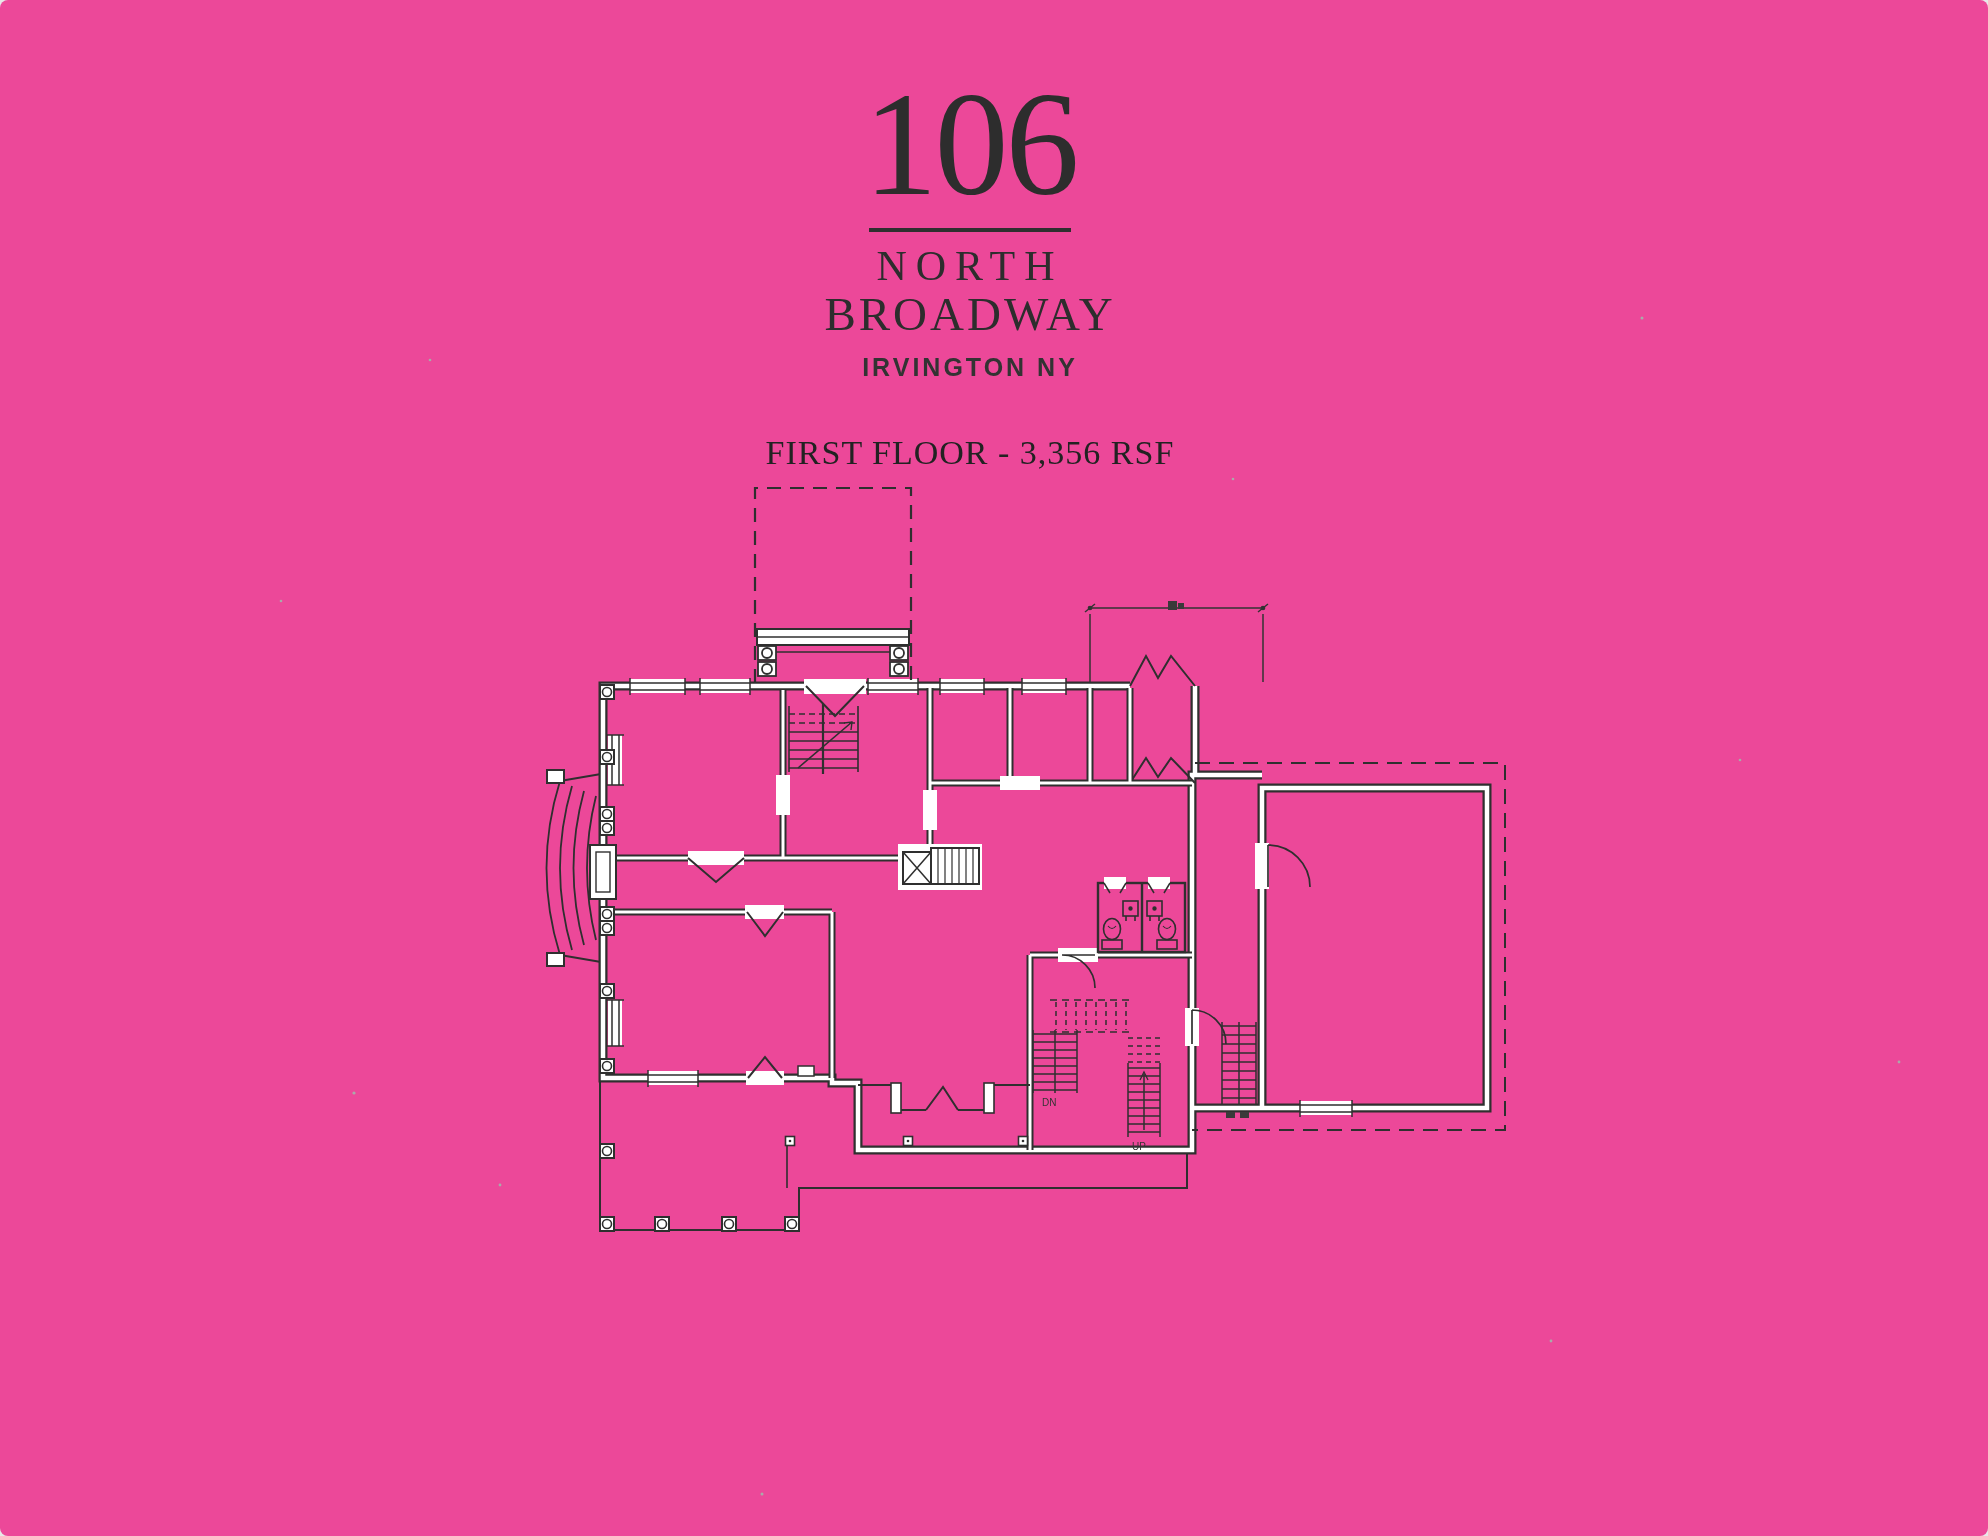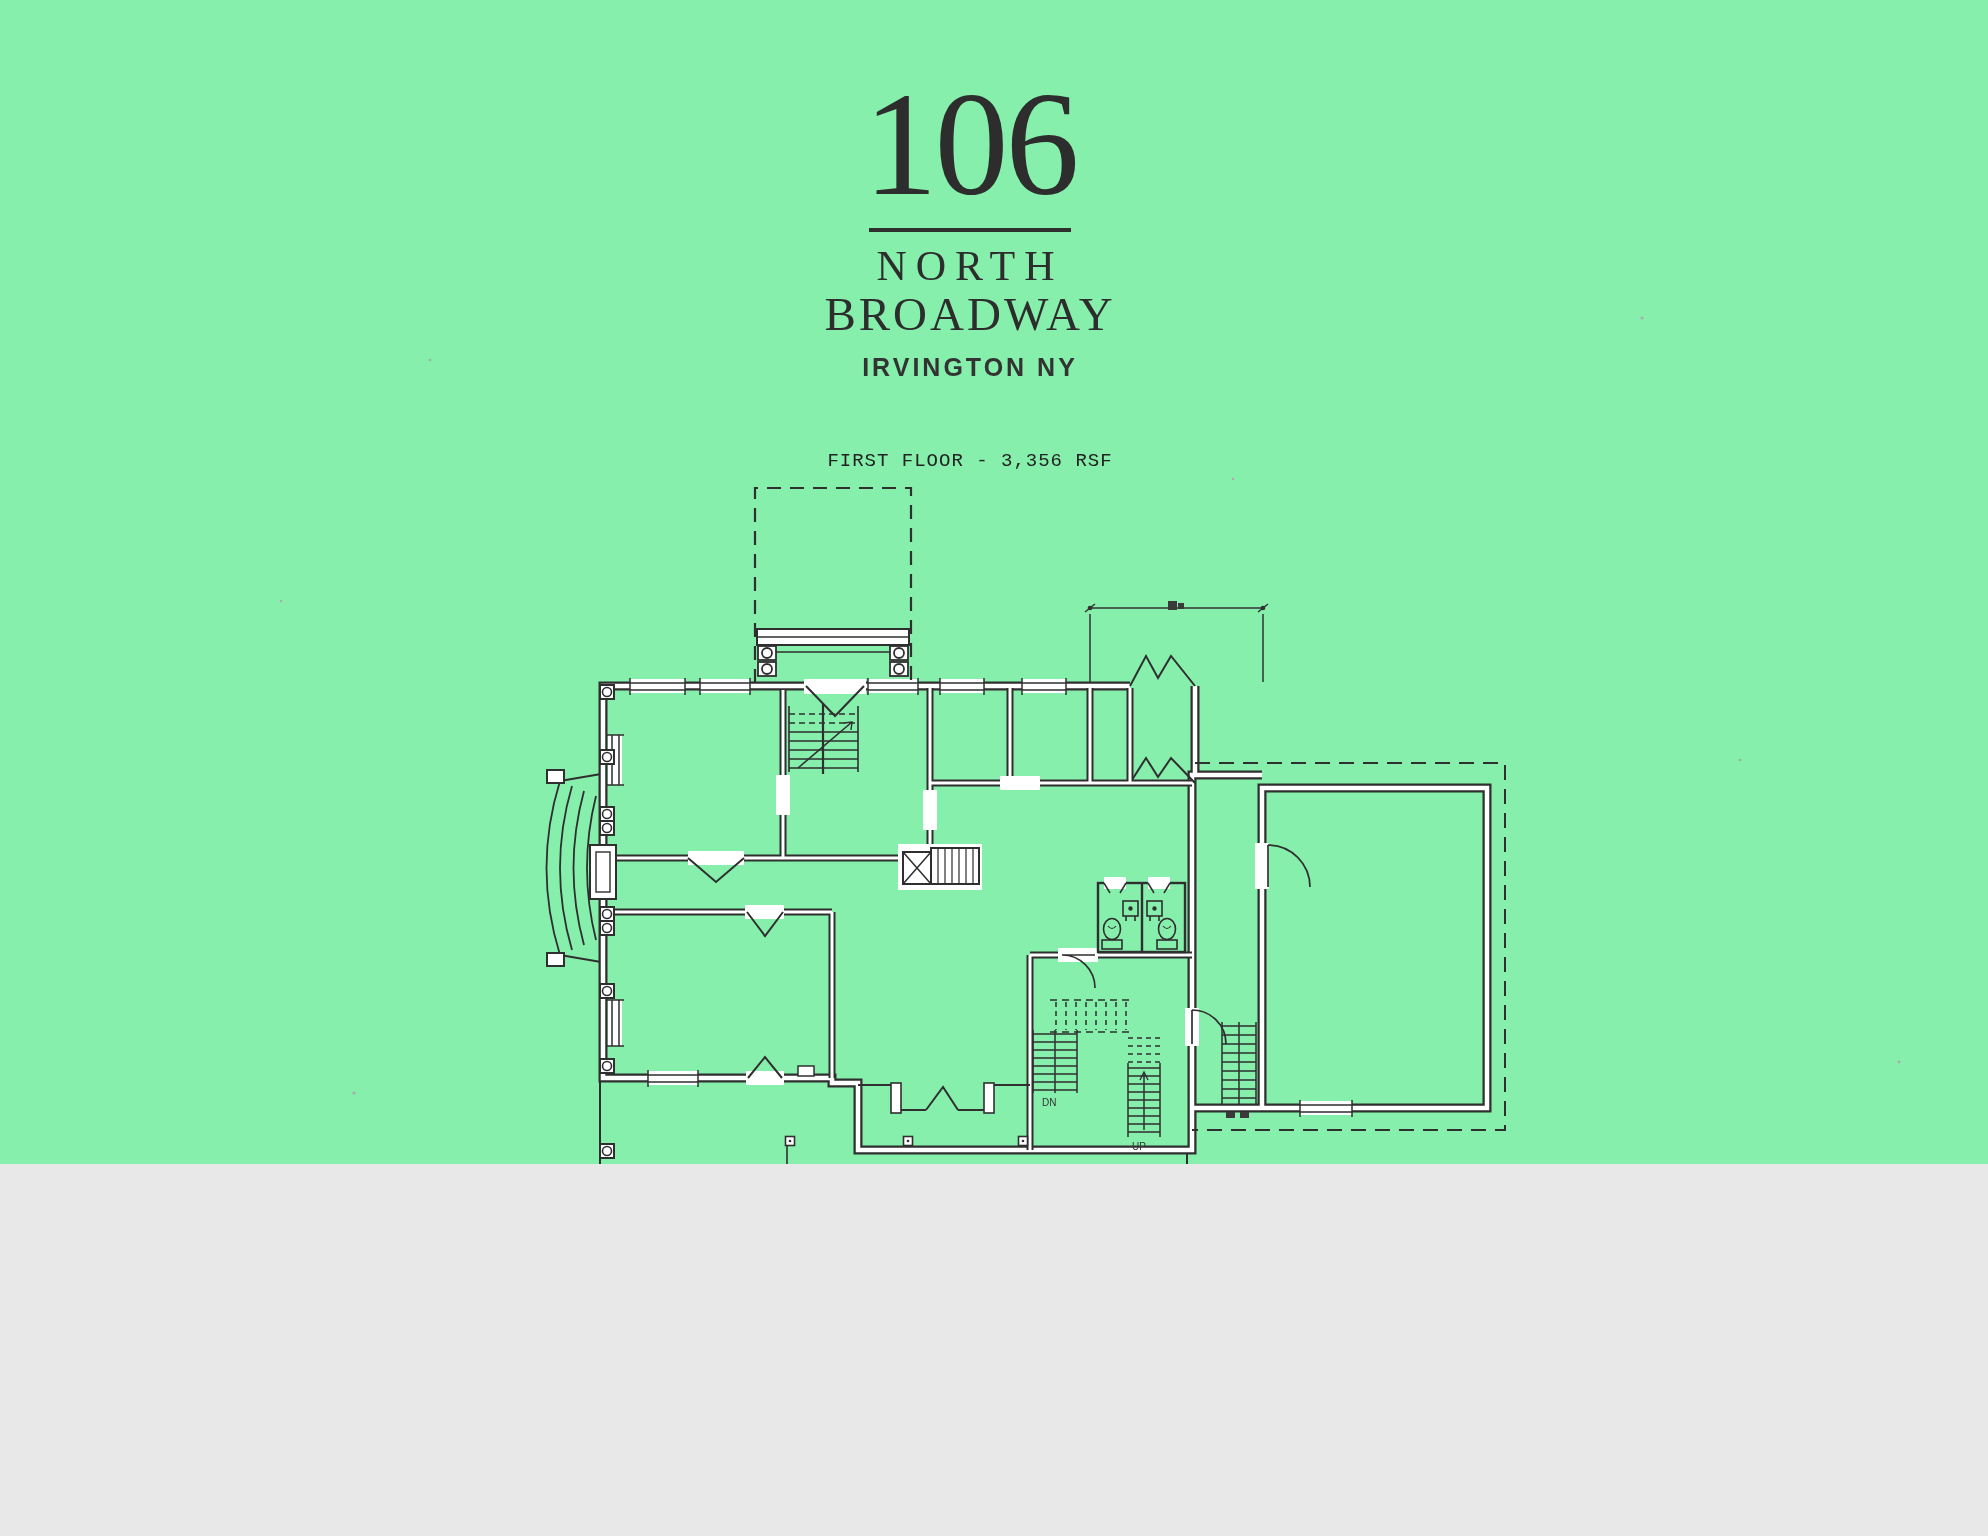--- a/index.html
+++ b/index.html
@@ -1,21 +1,22 @@
 <!DOCTYPE html>
 <html><head>
 <meta charset="utf-8">
 <style>
   html,body{margin:0;padding:0;background:#e8e8e8;}
   .page{
     position:relative;
-    width:1988px;height:1164px;
-    background:#86efac;
+    width:1988px;height:1536px;
+    background:#ec4899;
     overflow:hidden;
     font-family:"Liberation Sans",sans-serif;
+    border-radius:8px;
   }
   .title-block{
     position:absolute;top:0;left:0;width:1940px;
     text-align:center;
     color:#2d2d2d;
   }
   .addr-num{
     font-family:"Liberation Serif",serif;
     font-size:148px;line-height:1;letter-spacing:-3px;
     margin-top:70px;
@@ -33,23 +34,23 @@
     font-family:"Liberation Serif",serif;
     font-size:47px;letter-spacing:3px;line-height:1.05;
     margin-top:2px;
   }
   .city{
     font-family:"Liberation Sans",sans-serif;
     font-size:25px;letter-spacing:3px;font-weight:bold;
     color:#333;margin-top:14px;
   }
   .caption{
-    font-family:Liberation Mono, monospace;
-    font-size:19px;letter-spacing:1px;color:#222;
-    margin-top:68px;
+    font-family:Liberation Serif, serif;
+    font-size:34px;letter-spacing:1px;color:#222;
+    margin-top:52px;
   }
   svg.plan{position:absolute;left:0;top:0;}
 </style>
 </head>
 <body>
 
 <div class="page">
 
   <div class="title-block">
     <div class="addr-num">106</div>

